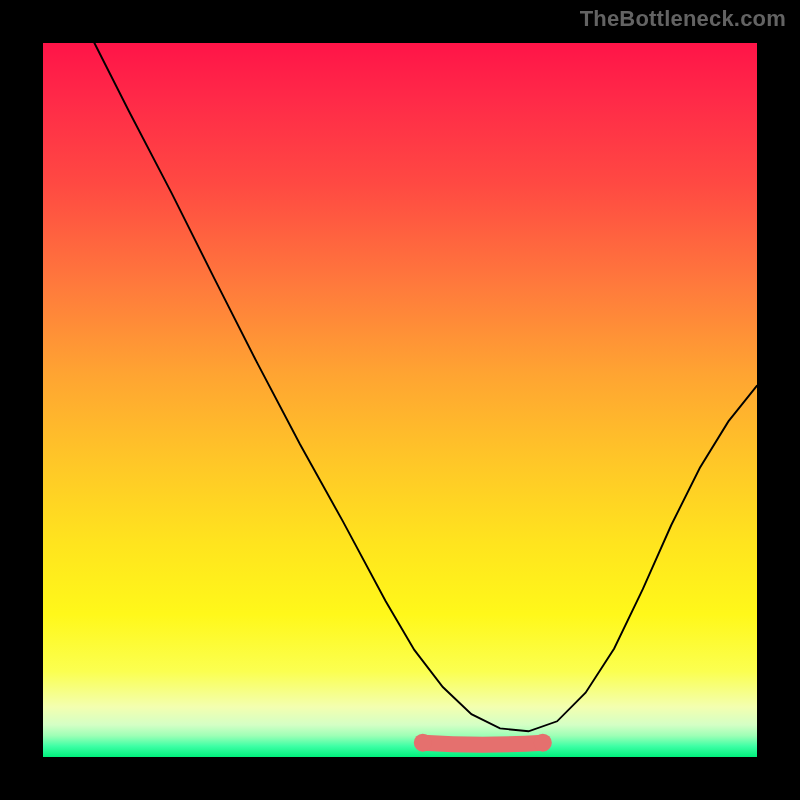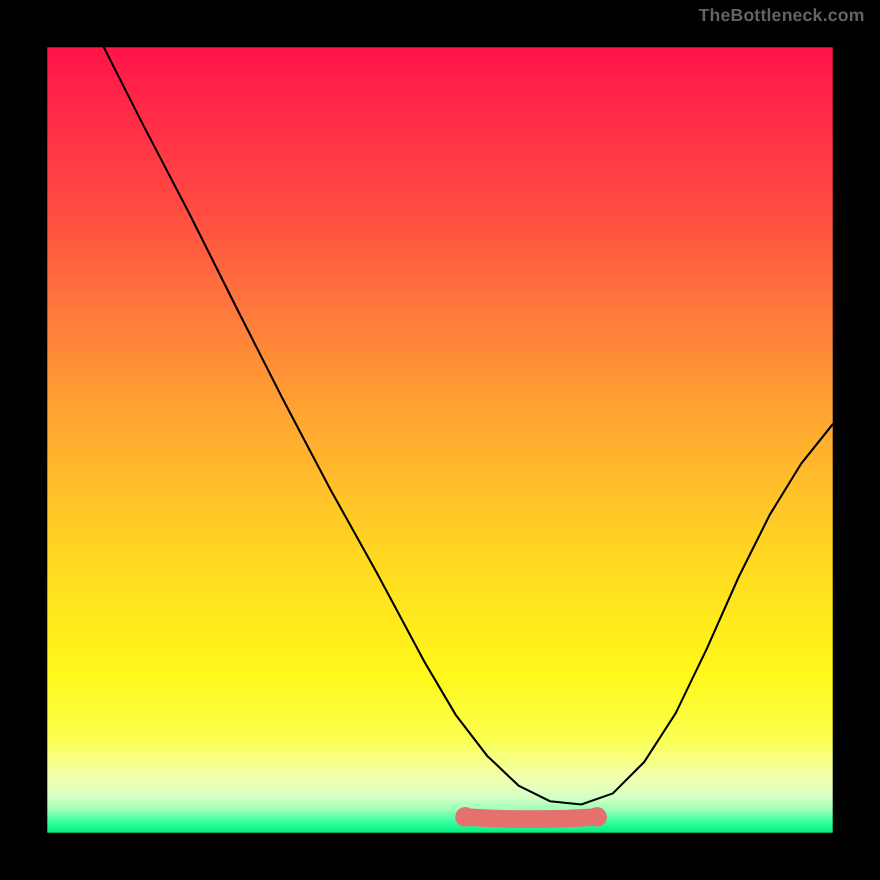--- a/index.html
+++ b/index.html
@@ -39,21 +39,21 @@
       #d4ffc5 95.5%,
       #9effb6 97%,
       #3dffa5 98.5%,
       #00f07c 100%
     );
   }
   .watermark {
     position: absolute;
     top: 6px;
     right: 14px;
-    font-size: 16px;
+    font-size: 22px;
     font-weight: bold;
     color: #636363;
     letter-spacing: 0.2px;
     user-select: none;
   }
   svg.curve {
     position: absolute;
     left: 0;
     top: 0;
     width: 714px;

